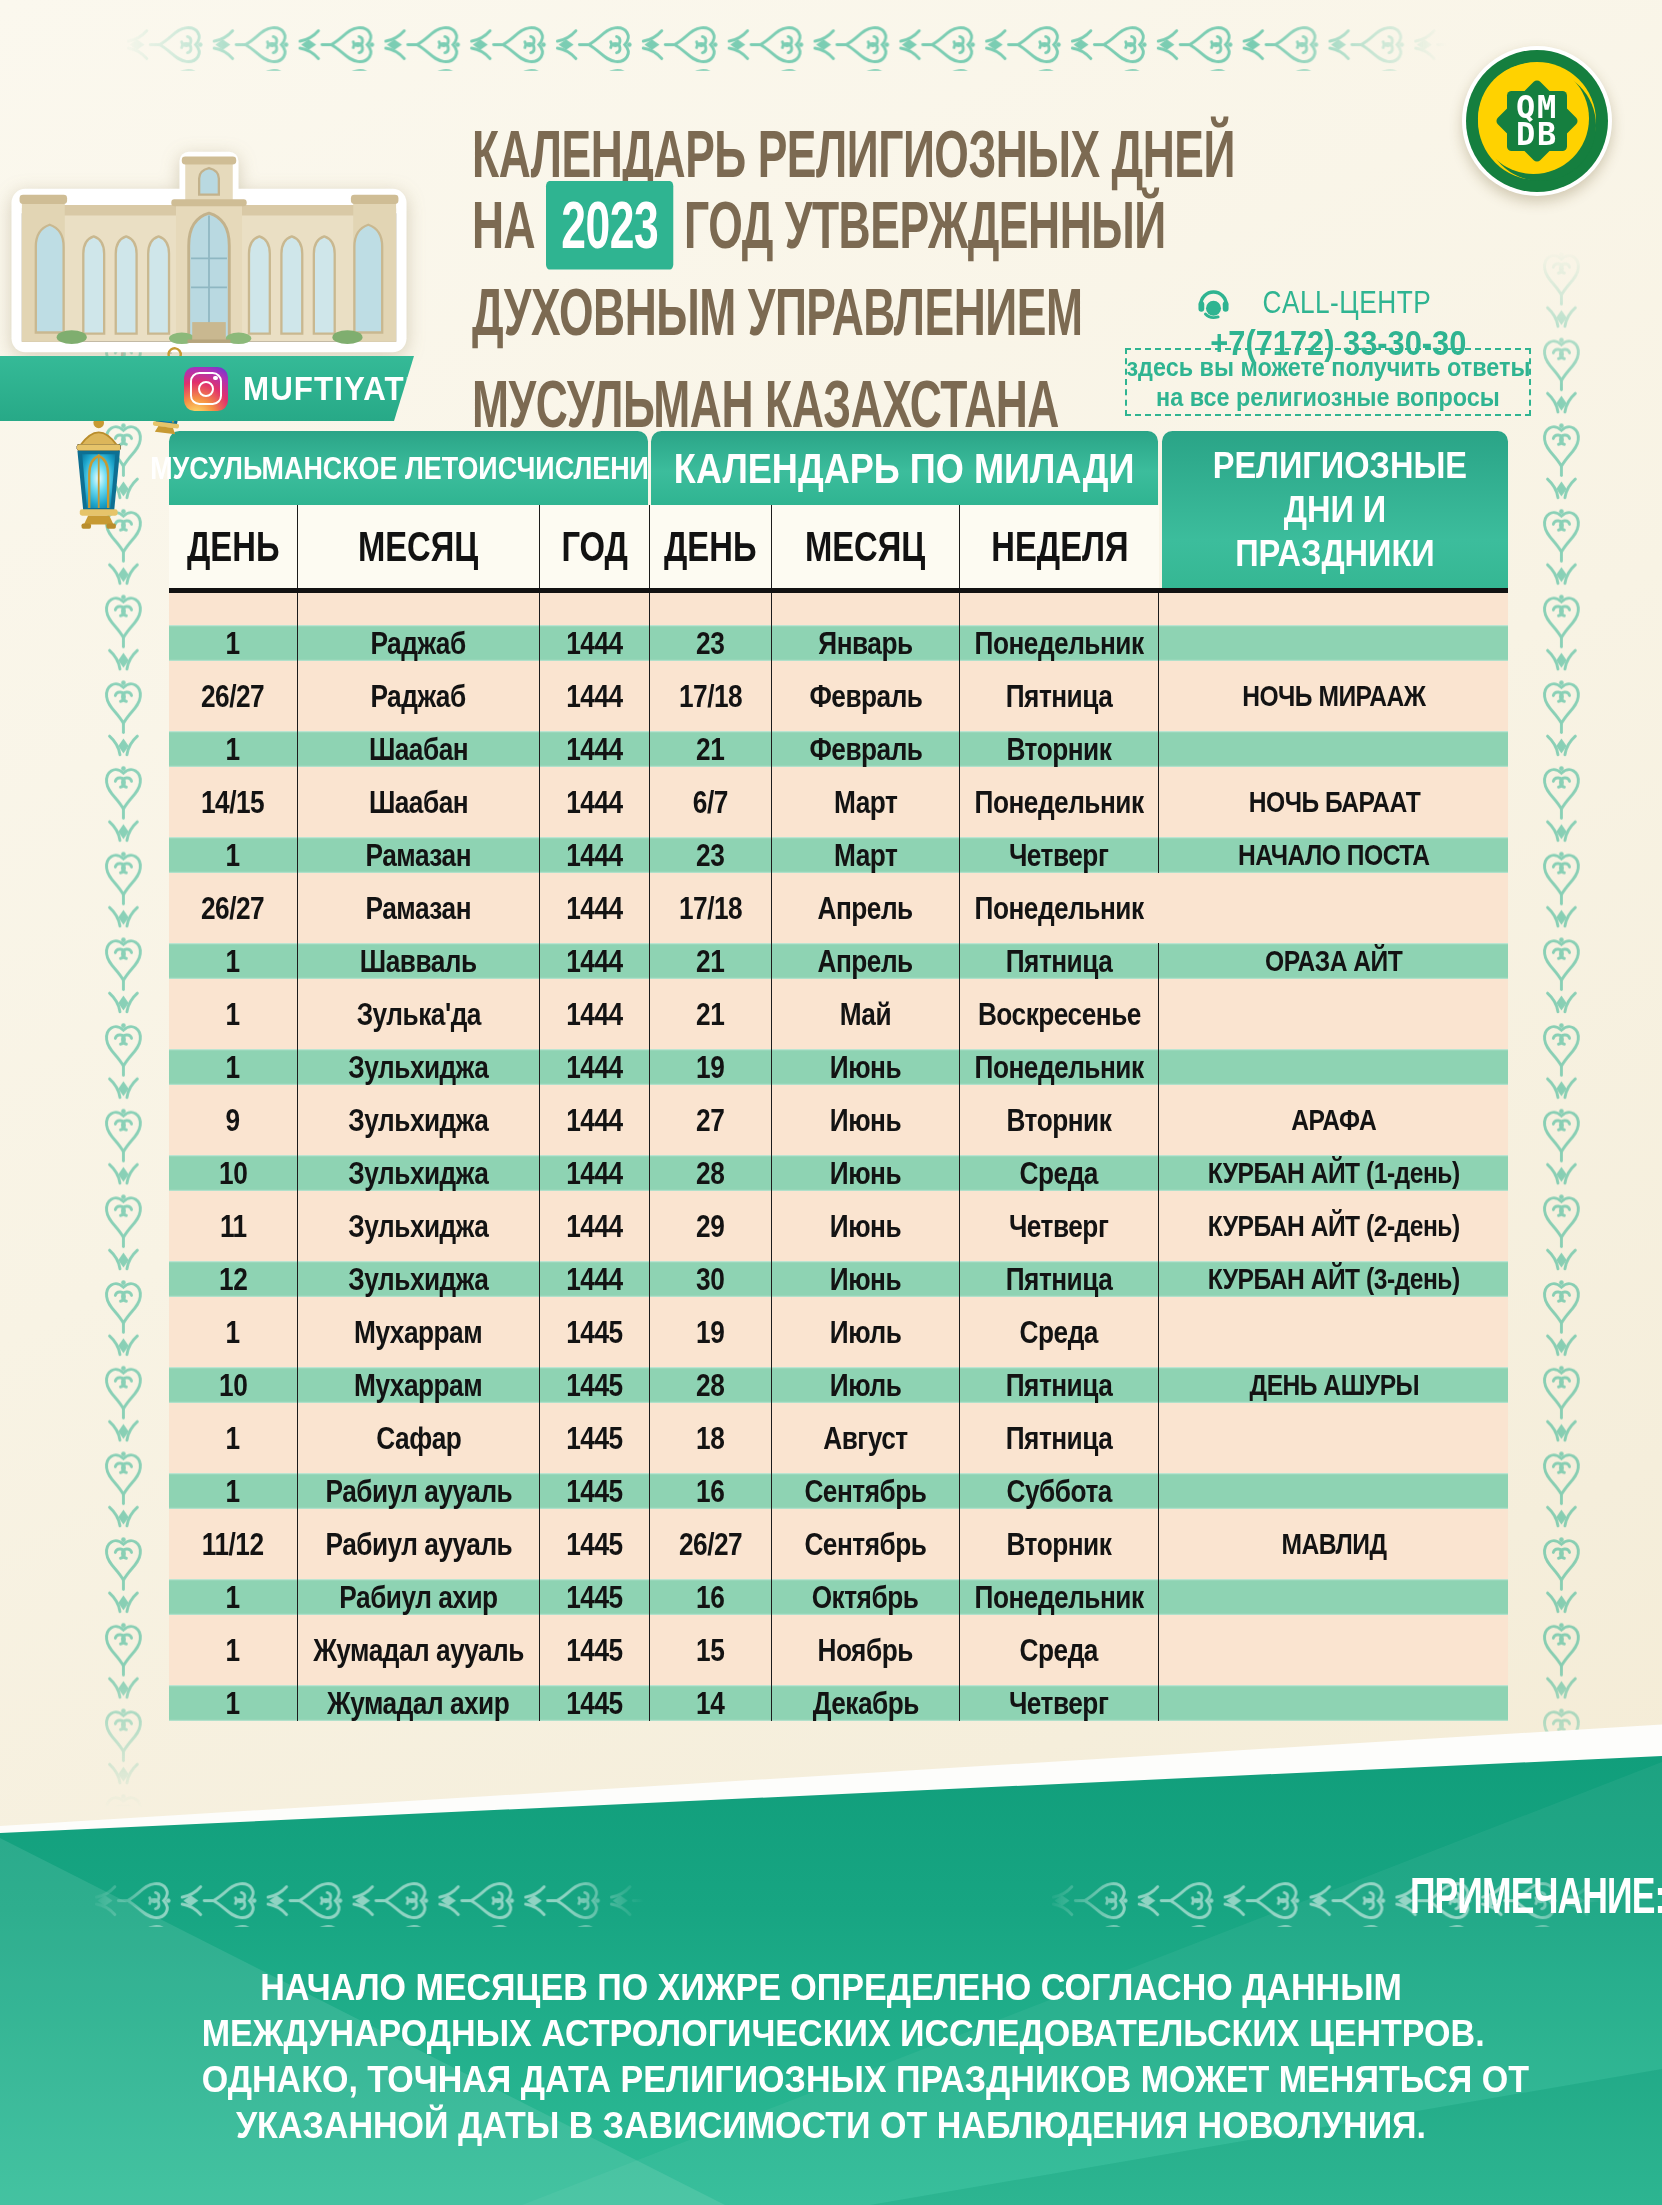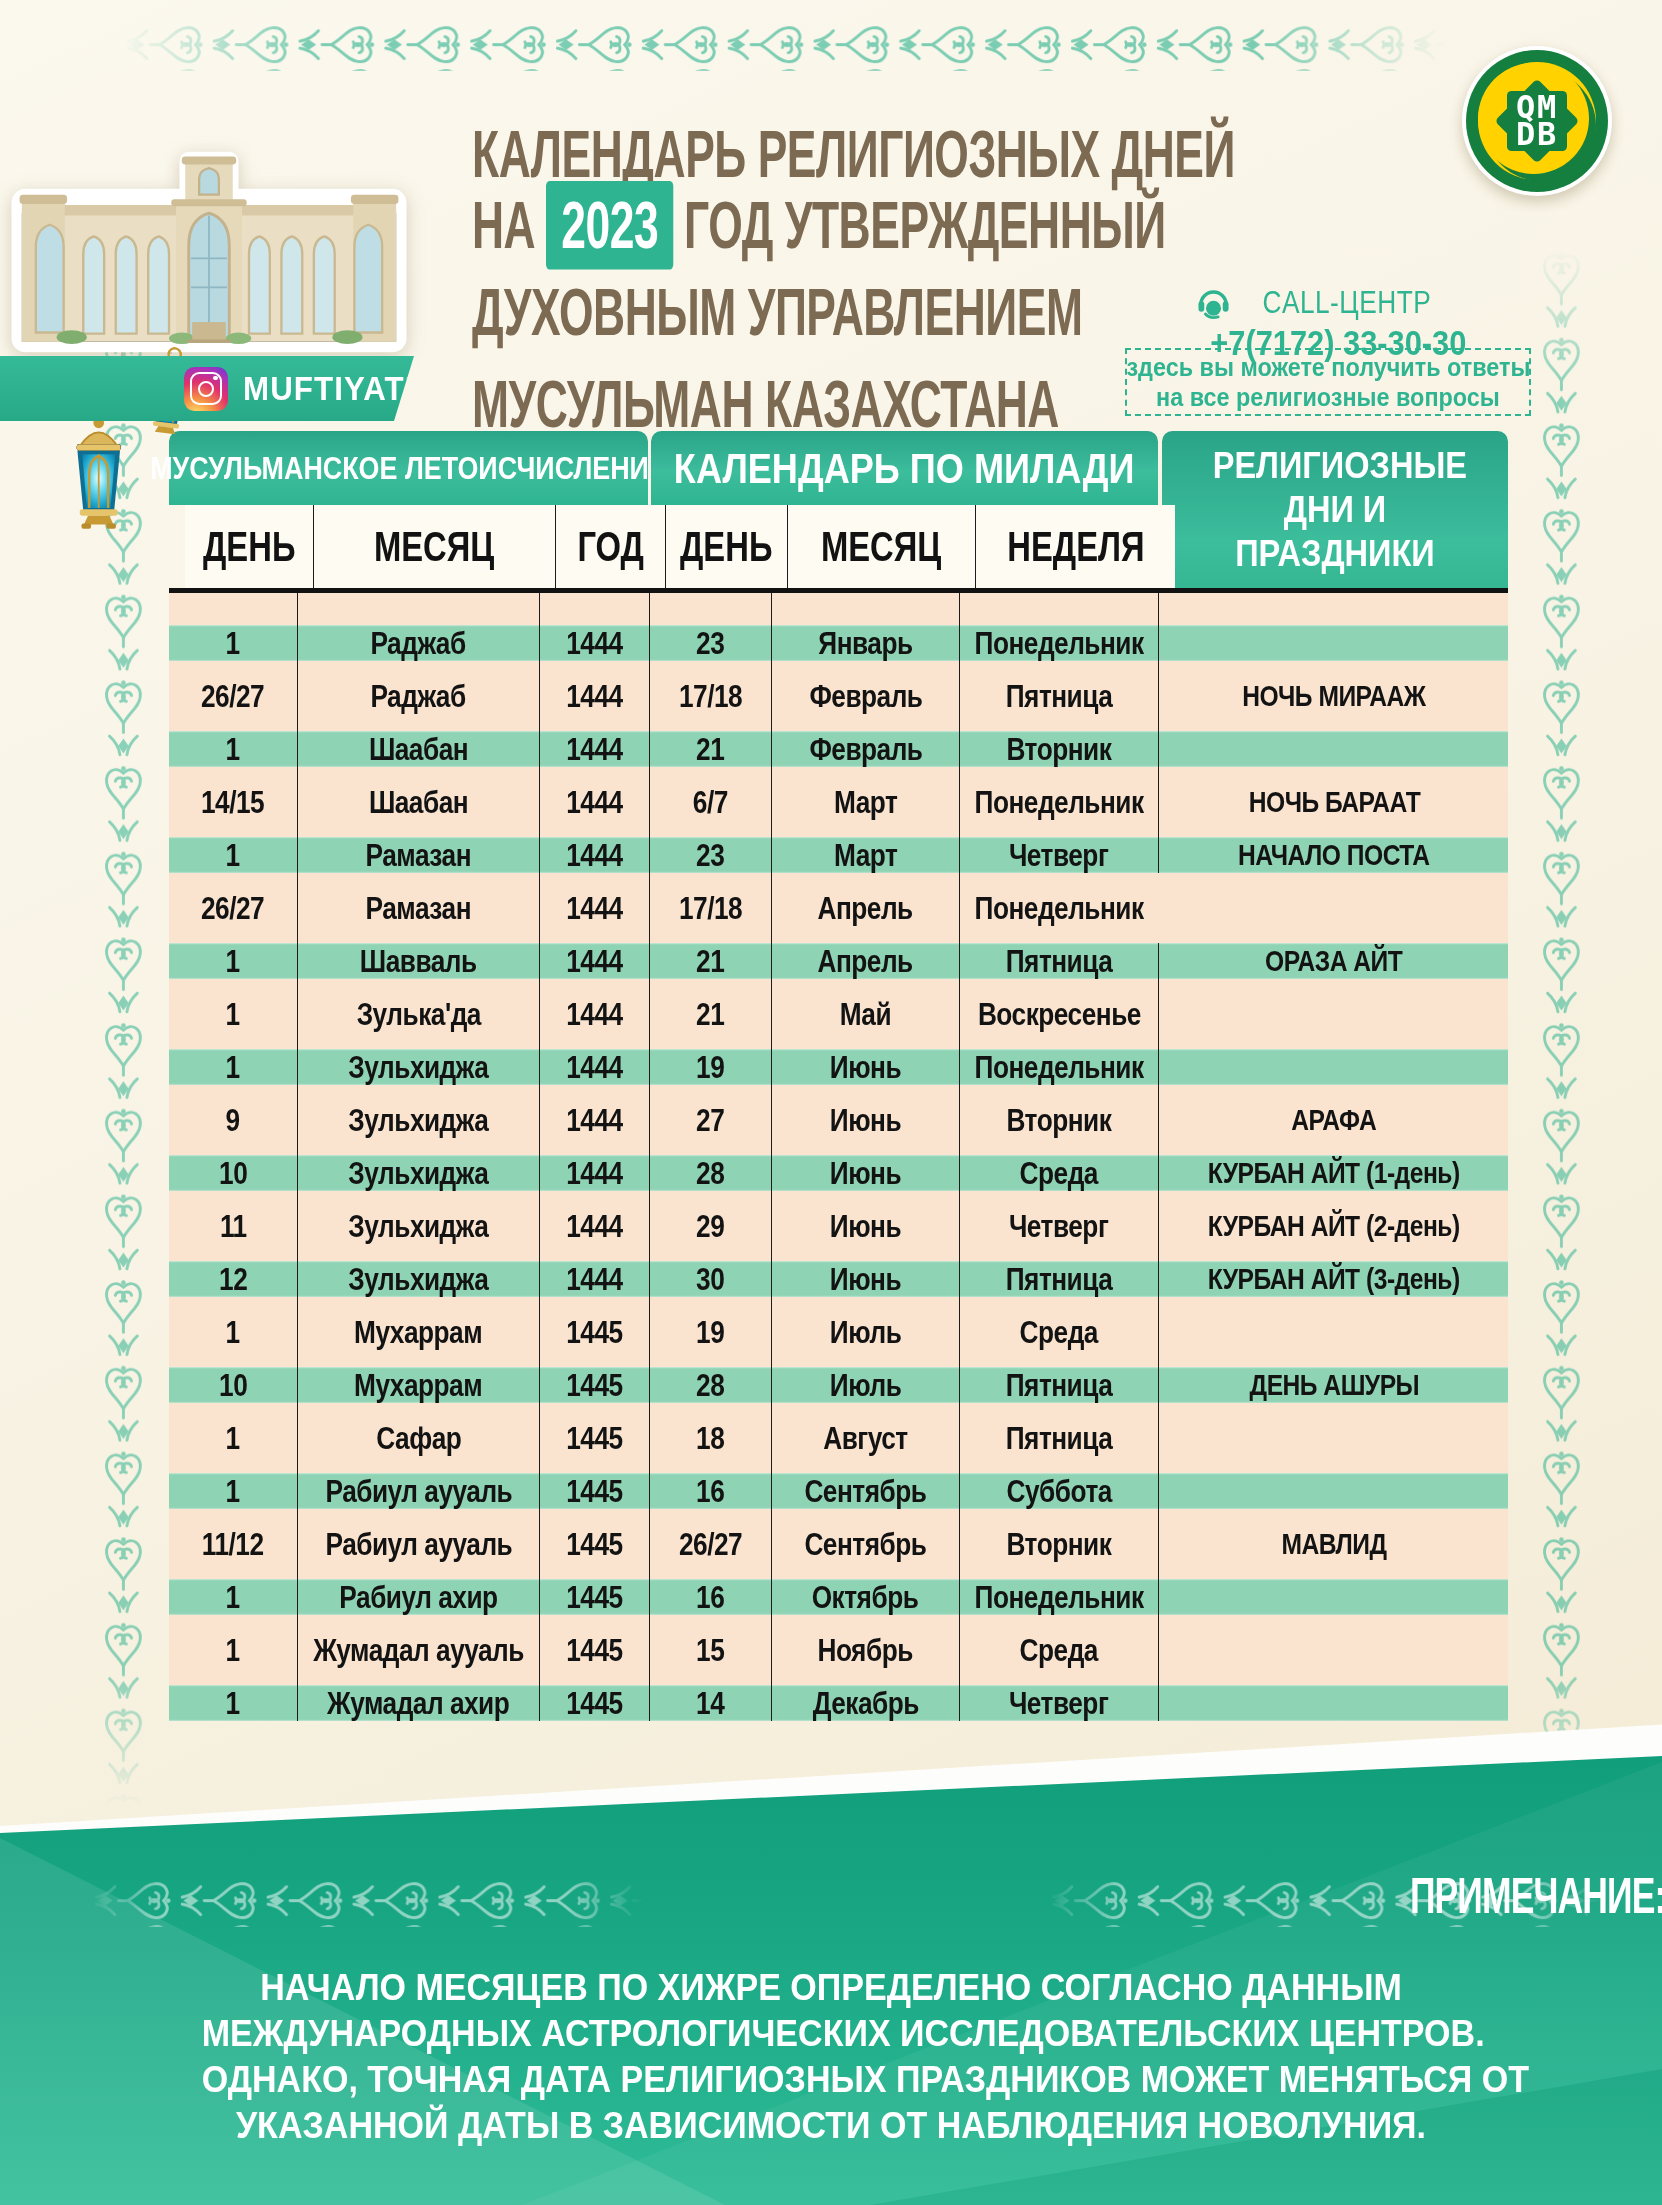--- a/index.html
+++ b/index.html
@@ -84,21 +84,21 @@
     border-radius:10.4px 10.4px 0 0; display:flex; align-items:center; justify-content:center; color:#fff; }
   #band1 { left:0; width:479px; }
   #band2 { left:482px; width:507px;text-align:center; }
   .band .bt { font-weight:900; white-space:nowrap; transform:scaleX(.84); }
   #band1 .bt { font-size:32px; }
   #band2 .bt { font-size:43px; }
   .rblock { position:absolute; left:993px; top:0; width:346px; height:157px;
     background:linear-gradient(180deg,#2aa487 0%,#3cbd9c 70%,#35b793 100%);
     border-radius:10.4px 10.4px 0 0; display:flex; align-items:center; justify-content:center; }
   .rblock .bt { color:#fff; font-weight:900; font-size:37px; line-height:44px; text-align:center; width:278px; transform:scaleX(.88); }
-  .subrow { position:absolute; left:16px; top:74px; width:990px; height:83px; background:#fdfbf2;
+  .subrow { position:absolute; left:0; top:74px; width:990px; height:83px; background:#fdfbf2;
     display:grid; grid-template-columns:129px 242px 110px 122px 188px 199px; }
   .subrow .sc { display:flex; align-items:center; justify-content:center; border-right:1.7px solid #1c1c1c; }
   .subrow .sc:last-child { border-right:none; }
   .subrow .sc span { font-size:42px; font-weight:900; color:#121212; transform:scaleX(.78); white-space:nowrap; }
   .divider { position:absolute; left:0; top:157px; width:1339px; height:5.2px; background:#121212; }
   .rows { position:absolute; left:0; top:162px; width:1339px; }
   .r { display:grid; grid-template-columns:129px 242px 110px 122px 188px 199px 350px; }
   .r .c { display:flex; align-items:center; justify-content:center; border-right:1.7px solid #1c1c1c; overflow:hidden; }
   .r .c:last-child { border-right:none; }
   .r .c span { font-size:32px; font-weight:700; color:#131313; letter-spacing:-0.6px; white-space:nowrap; transform:scaleX(.82); }

